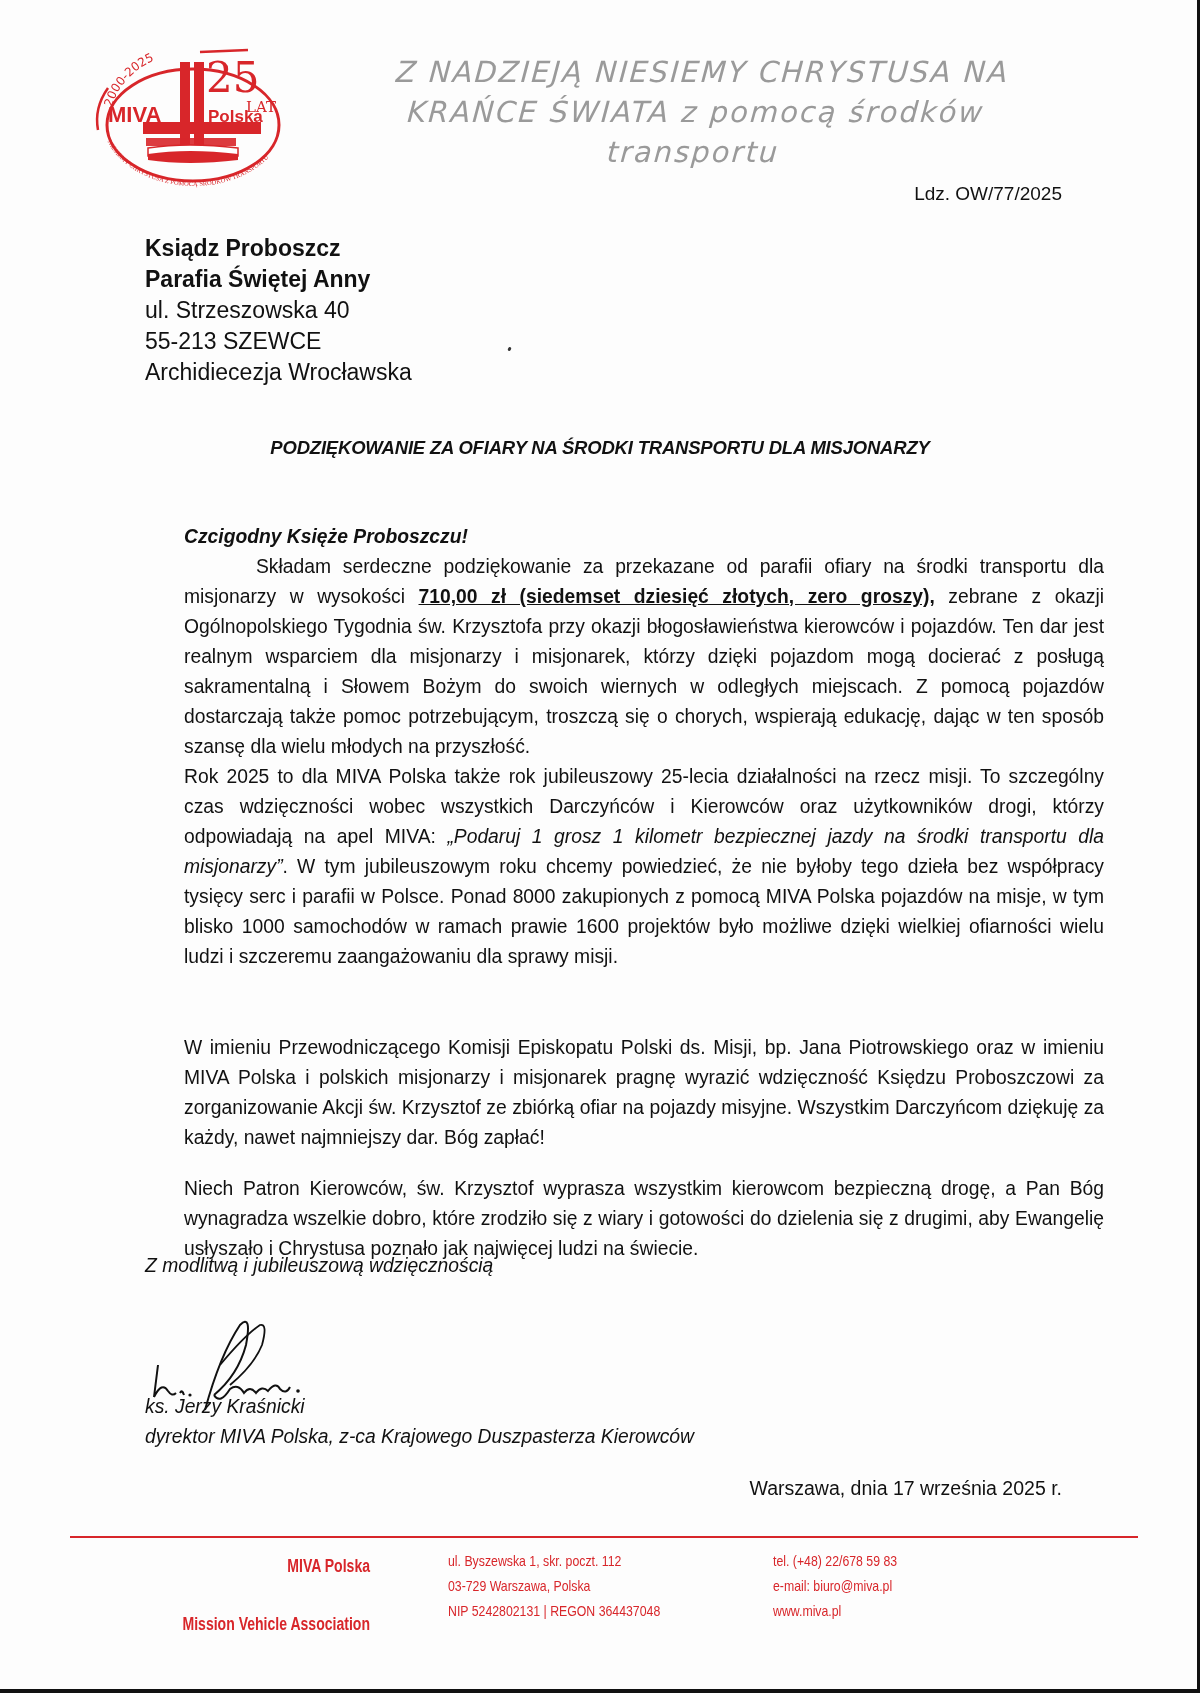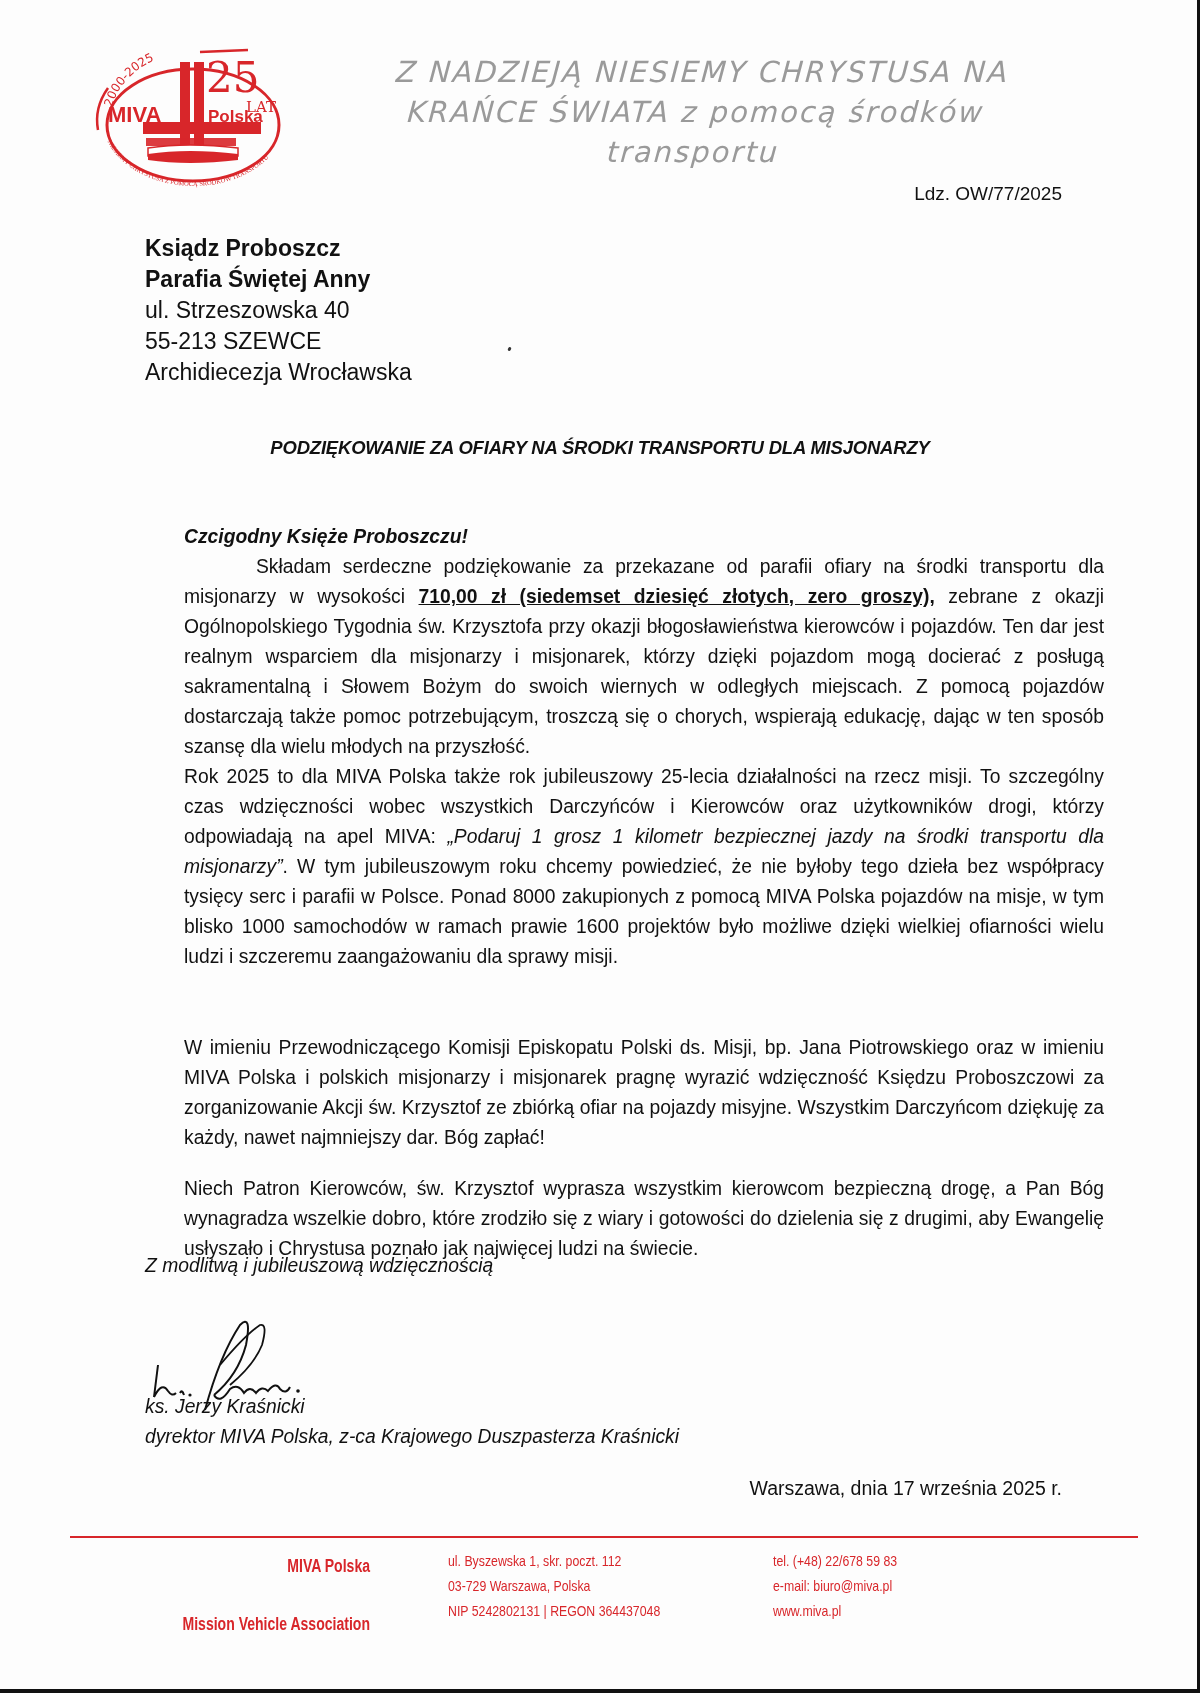--- a/index.html
+++ b/index.html
@@ -124,21 +124,21 @@
   <svg class="signature" viewBox="0 0 230 100">
     <path d="M8,50 L4,82 M4,82 Q12,66 18,76 Q22,82 26,78 M30,78 Q32,74 34,80" fill="none" stroke="#111" stroke-width="2"></path>
     <circle cx="40" cy="80" r="1.6" fill="#111"></circle>
     <path d="M55,95 Q70,40 90,10 Q102,-2 96,30 Q88,60 64,80 M64,80 Q70,90 80,74 Q88,68 94,78 Q100,70 106,78 Q112,70 118,76 Q126,66 130,74 Q136,80 140,72" fill="none" stroke="#111" stroke-width="2"></path>
     <path d="M70,50 Q95,20 110,10 Q118,8 112,30 Q104,50 80,70" fill="none" stroke="#111" stroke-width="1.8"></path>
     <circle cx="148" cy="76" r="1.8" fill="#111"></circle>
   </svg>
 
   <div class="signer">
     <div>ks. Jerzy Kraśnicki</div>
-    <div>dyrektor MIVA Polska, z-ca Krajowego Duszpasterza Kraśnicki</div>
+    <div>dyrektor MIVA Polska, z-ca Krajowego Duszpasterza Kierowców</div>
   </div>
 
   <div class="date">Warszawa, dnia 17 września 2025 r.</div>
 
   <div class="rule"></div>
 
   <div class="footer f1">
     <div class="a">MIVA Polska</div>
     <div class="c">Mission Vehicle Association</div>
   </div>

